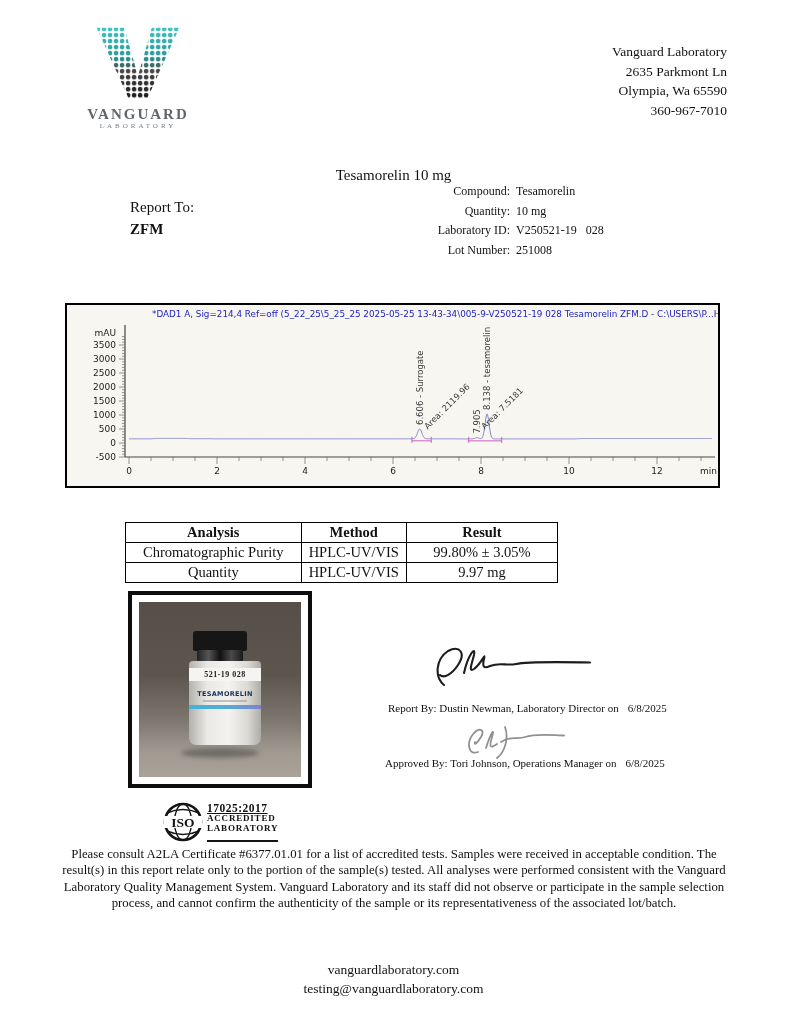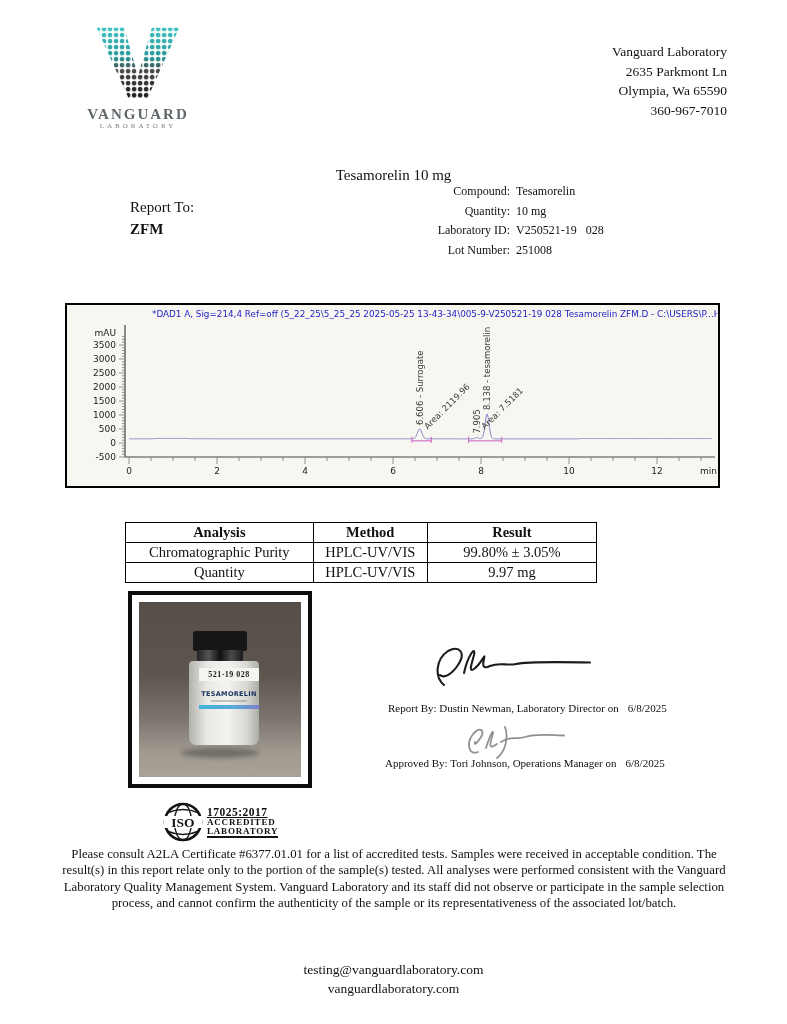--- a/index.html
+++ b/index.html
@@ -25,57 +25,57 @@
 
   
   .chrom-panel{position:absolute;left:65px;top:303px;width:655px;height:185px;
                border:2px solid #000;background:#f7f6f1;box-sizing:border-box;}
   .chrom-panel svg{display:block;}
   .ct{font:8.8px "DejaVu Sans",sans-serif;fill:#2323c4;}
   .tl{font:9px "DejaVu Sans",sans-serif;fill:#222;}
   .pl{font:8.5px "DejaVu Sans",sans-serif;fill:#3a3a3a;}
 
   
-  .results{position:absolute;left:125px;top:522px;width:472px;border-collapse:collapse;
+  .results{position:absolute;left:125px;top:522px;width:433px;border-collapse:collapse;
            font-size:14.5px;text-align:center;}
   .results th,.results td{border:1.6px solid #000;padding:1px 4px;height:17px;}
   .results th{font-weight:700;}
   .col-a{width:196px;}.col-m{width:118px;}.col-r{width:186px;}
 
   
   .photo-frame{position:absolute;left:128px;top:591px;width:184px;height:197px;
                border:4px solid #0d0d0d;background:#fff;padding:7px;box-sizing:border-box;}
   .photo{width:100%;height:100%;position:relative;overflow:hidden;
          background:linear-gradient(180deg,#564f49 0%,#5d564f 42%,#7b746c 66%,#a09a91 86%,#a8a299 100%);}
   .vial{position:absolute;left:50%;top:29px;transform:translateX(-50%);width:62px;}
   .vial-cap{height:20px;width:54px;margin:0 auto;background:#161616;border-radius:3px 3px 2px 2px;}
   .vial-crimp{height:12px;width:46px;margin:-1px auto 0;border-radius:2px;
               background:linear-gradient(90deg,#222,#555 25%,#111 50%,#4a4a4a 75%,#1a1a1a);}
-  .vial-body{height:84px;width:60px;margin:-1px auto 16px;border-radius:4px 4px 7px 7px;overflow:hidden;
-             background:linear-gradient(90deg,#b3b1ac,#eae8e4 25%,#f4f3f0 55%,#dad8d3 82%,#aeaca7);padding-left:10px;}
+  .vial-body{height:84px;width:72px;margin:-1px auto 16px;border-radius:4px 4px 7px 7px;overflow:hidden;
+             background:linear-gradient(90deg,#b3b1ac,#eae8e4 25%,#f4f3f0 55%,#dad8d3 82%,#aeaca7);}
   .vial-lot{margin-top:7px;background:#f5f4f1;color:#1c1c1c;font-weight:700;font-size:8px;
             text-align:center;padding:2px 0;letter-spacing:0.5px;}
   .vial-name{margin-top:9px;color:#16325c;font-family:"DejaVu Sans",sans-serif;font-weight:700;
              font-size:6.5px;text-align:center;letter-spacing:0.3px;}
   .vial-subline{height:2px;width:60%;margin:2px auto 0;background:#9a9a9a;opacity:.55;}
   .vial-stripe{height:4px;width:100%;margin-top:3px;background:linear-gradient(90deg,#41b4da,#58a9d8 60%,#7d7fd0);}
   .vial-shadow{position:absolute;left:50%;top:146px;transform:translateX(-50%);width:78px;height:10px;
                border-radius:50%;background:rgba(30,28,25,0.35);filter:blur(2px);}
 
   
   .sig1{position:absolute;left:430px;top:643px;}
   .sig2{position:absolute;left:458px;top:720px;}
   .sig-line{position:absolute;font-size:11px;white-space:nowrap;}
   .sig-line-1{left:388px;top:702px;}
   .sig-line-2{left:385px;top:757px;}
   .sig-date{margin-left:9px;}
 
   
   .iso-badge{position:absolute;left:163px;top:802px;display:flex;align-items:center;gap:4px;}
-  .iso-text{display:flex;flex-direction:column;line-height:1.05;border-bottom:2px solid #141414;padding-bottom:0;}
+  .iso-text{display:flex;flex-direction:column;line-height:1.05;border-bottom:2px solid #141414;padding-bottom:7px;}
   .iso-standard{font-weight:700;font-size:11.5px;text-decoration:underline;letter-spacing:0.5px;}
   .iso-accredited,.iso-laboratory{font-weight:700;font-size:9px;letter-spacing:0.8px;}
 
   
   .disclaimer{position:absolute;left:54px;top:846px;width:680px;text-align:center;
               font-size:12.8px;line-height:16.3px;}
   .footer{position:absolute;left:0;top:960px;width:100%;text-align:center;font-size:13.5px;line-height:19px;}
 </style>
 </head>
 <body>
@@ -302,17 +302,17 @@
     <div class="iso-text">
       <span class="iso-standard">17025:2017</span>
       <span class="iso-accredited">ACCREDITED</span>
       <span class="iso-laboratory">LABORATORY</span>
     </div>
   </div>
 
   <div class="disclaimer">Please consult A2LA Certificate #6377.01.01 for a list of accredited tests. Samples were received in acceptable condition. The result(s) in this report relate only to the portion of the sample(s) tested. All analyses were performed consistent with the Vanguard Laboratory Quality Management System. Vanguard Laboratory and its staff did not observe or participate in the sample selection process, and cannot confirm the authenticity of the sample or its representativeness of the associated lot/batch.</div>
 
   <div class="footer">
+    <div>vanguardlaboratory.com</div>
     <div>testing@vanguardlaboratory.com</div>
-    <div>vanguardlaboratory.com</div>
   </div>
 
 </div>
 
 </body></html>

